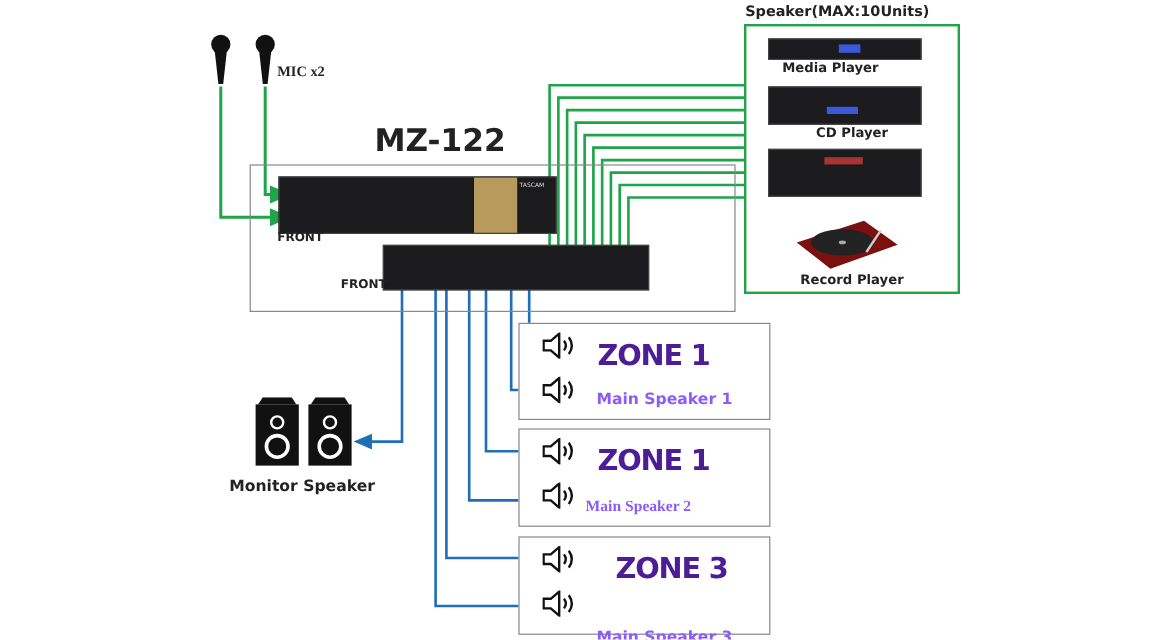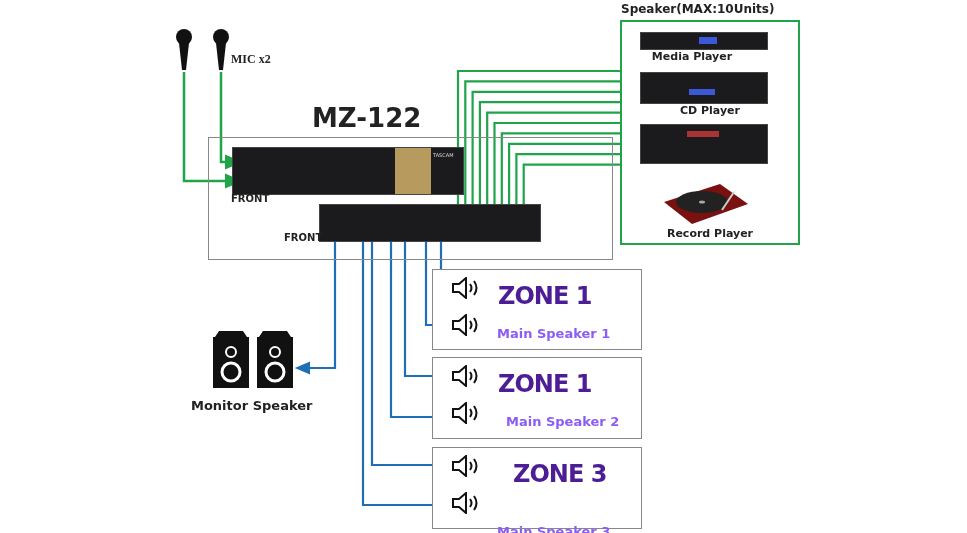--- a/index.html
+++ b/index.html
@@ -106,21 +106,21 @@
        <svg class="abs" style="left:452px;top:277px;" width="30" height="22">
      <path d="M1,7 L7,7 L14,1 L14,21 L7,15 L1,15 z" fill="none" stroke="#111" stroke-width="2"></path>
      <path d="M18,7 Q21,11 18,15 M22,4 Q27,11 22,18" fill="none" stroke="#111" stroke-width="2"></path>
     </svg>
     <svg class="abs" style="left:452px;top:314px;" width="30" height="22">
      <path d="M1,7 L7,7 L14,1 L14,21 L7,15 L1,15 z" fill="none" stroke="#111" stroke-width="2"></path>
      <path d="M18,7 Q21,11 18,15 M22,4 Q27,11 22,18" fill="none" stroke="#111" stroke-width="2"></path>
     </svg>
     <div class="zone-box" style="left:432px;top:357px;width:208px;height:80px;"></div>
        <div class="zone-title" style="left:498px;top:370px;">ZONE 1</div>
-       <div class="zone-sub" style="left:506px;top:414px;">Main Speaker 2</div>
+       <div class="zone-sub" style="left:488px;top:414px;font-family:Liberation Serif, serif;">Main Speaker 2</div>
        <svg class="abs" style="left:452px;top:365px;" width="30" height="22">
      <path d="M1,7 L7,7 L14,1 L14,21 L7,15 L1,15 z" fill="none" stroke="#111" stroke-width="2"></path>
      <path d="M18,7 Q21,11 18,15 M22,4 Q27,11 22,18" fill="none" stroke="#111" stroke-width="2"></path>
     </svg>
     <svg class="abs" style="left:452px;top:402px;" width="30" height="22">
      <path d="M1,7 L7,7 L14,1 L14,21 L7,15 L1,15 z" fill="none" stroke="#111" stroke-width="2"></path>
      <path d="M18,7 Q21,11 18,15 M22,4 Q27,11 22,18" fill="none" stroke="#111" stroke-width="2"></path>
     </svg>
     <div class="zone-box" style="left:432px;top:447px;width:208px;height:80px;"></div>
        <div class="zone-title" style="left:513px;top:460px;">ZONE 3</div>

